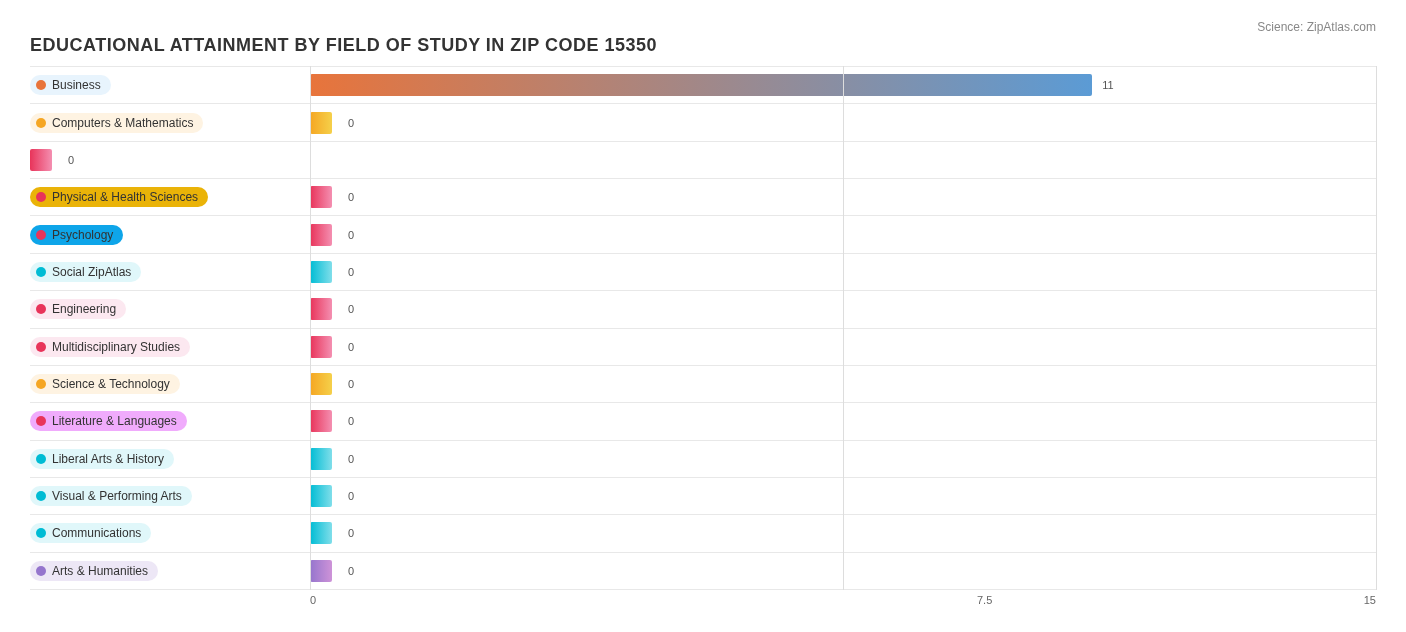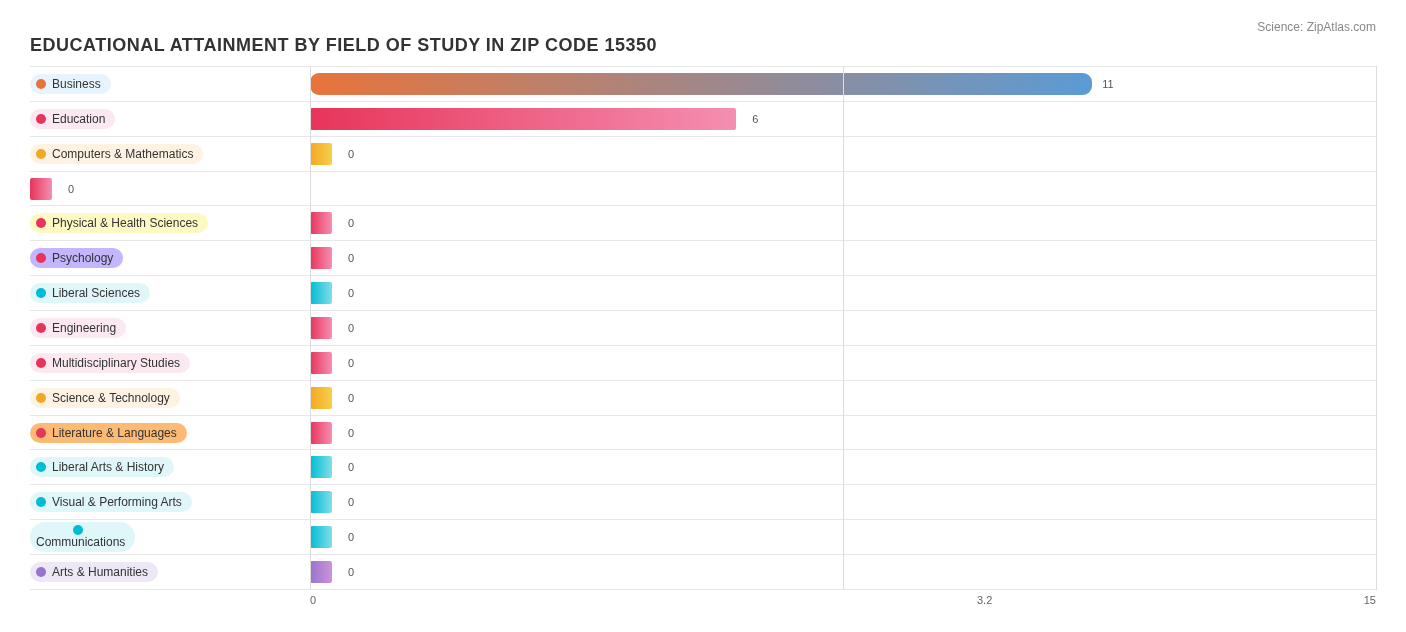--- a/index.html
+++ b/index.html
@@ -124,71 +124,71 @@
       margin-top: 4px;
     }
     .x-axis-label {
       font-size: 11px;
       color: #666;
     }
 
     
     .pill-business { background: #e8f4fd; }
     .dot-business { background: #e8743b; }
-    .bar-business { background: linear-gradient(90deg, #e8743b, #5b9bd5); border-radius: 9px; }
+    .bar-business { background: linear-gradient(90deg, #e8743b, #5b9bd5); }
 
     .pill-education { background: #fce8f0; }
     .dot-education { background: #e8345a; }
     .bar-education { background: linear-gradient(90deg, #e8345a, #f48fb1); }
 
     .pill-computers { background: #fef3e2; }
     .dot-computers { background: #f5a623; }
     .bar-computers { background: linear-gradient(90deg, #f5a623, #f5d04a); }
 
     .pill-bio { background: #fce8f0; }
     .dot-bio { background: #e8345a; }
     .bar-bio { background: linear-gradient(90deg, #e8345a, #f48fb1); }
 
-    .pill-physical { background: #fef9c3; }
+    .pill-physical { background: #eab308; }
     .dot-physical { background: #e8345a; }
     .bar-physical { background: linear-gradient(90deg, #e8345a, #f48fb1); }
 
-    .pill-psychology { background: #c4b5fd; }
+    .pill-psychology { background: #0ea5e9; }
     .dot-psychology { background: #e8345a; }
     .bar-psychology { background: linear-gradient(90deg, #e8345a, #f48fb1); }
 
     .pill-social { background: #e0f7fa; }
     .dot-social { background: #00bcd4; }
     .bar-social { background: linear-gradient(90deg, #00bcd4, #80deea); }
 
     .pill-engineering { background: #fce8f0; }
     .dot-engineering { background: #e8345a; }
     .bar-engineering { background: linear-gradient(90deg, #e8345a, #f48fb1); }
 
     .pill-multi { background: #fce8f0; }
     .dot-multi { background: #e8345a; }
     .bar-multi { background: linear-gradient(90deg, #e8345a, #f48fb1); }
 
     .pill-scitech { background: #fef3e2; }
     .dot-scitech { background: #f5a623; }
     .bar-scitech { background: linear-gradient(90deg, #f5a623, #f5d04a); }
 
-    .pill-literature { background: #fdba74; }
+    .pill-literature { background: #f0abfc; }
     .dot-literature { background: #e8345a; }
     .bar-literature { background: linear-gradient(90deg, #e8345a, #f48fb1); }
 
     .pill-liberalarts { background: #e0f7fa; }
     .dot-liberalarts { background: #00bcd4; }
     .bar-liberalarts { background: linear-gradient(90deg, #00bcd4, #80deea); }
 
     .pill-visual { background: #e0f7fa; }
     .dot-visual { background: #00bcd4; }
     .bar-visual { background: linear-gradient(90deg, #00bcd4, #80deea); }
 
-    .pill-comms { background: #e0f7fa; flex-direction: column; }
+    .pill-comms { background: #e0f7fa; }
     .dot-comms { background: #00bcd4; }
     .bar-comms { background: linear-gradient(90deg, #00bcd4, #80deea); }
 
     .pill-artshumanities { background: #ede7f6; }
     .dot-artshumanities { background: #9575cd; }
     .bar-artshumanities { background: linear-gradient(90deg, #9575cd, #ce93d8); }
   </style>
 </head>
 <body>
 
@@ -206,33 +206,20 @@
             </div>
           </div>
           <div class="bar-graph-area">
             <div class="bar bar-business" style="width: 73.3333%; min-width: 0px;">
               <span class="bar-value">11</span>
             </div>
           </div>
         </div>
         <div class="bar-row">
           <div class="label-area">
-            <div class="label-pill pill-education">
-              <div class="dot dot-education"></div>
-              <span>Education</span>
-            </div>
-          </div>
-          <div class="bar-graph-area">
-            <div class="bar bar-education" style="width: 40%; min-width: 0px;">
-              <span class="bar-value">6</span>
-            </div>
-          </div>
-        </div>
-        <div class="bar-row">
-          <div class="label-area">
             <div class="label-pill pill-computers">
               <div class="dot dot-computers"></div>
               <span>Computers &amp; Mathematics</span>
             </div>
           </div>
           <div class="bar-graph-area">
             <div class="bar bar-computers" style="width: 22px; min-width: 22px;">
               <span class="bar-value">0</span>
             </div>
           </div>
@@ -267,21 +254,21 @@
           <div class="bar-graph-area">
             <div class="bar bar-psychology" style="width: 22px; min-width: 22px;">
               <span class="bar-value">0</span>
             </div>
           </div>
         </div>
         <div class="bar-row">
           <div class="label-area">
             <div class="label-pill pill-social">
               <div class="dot dot-social"></div>
-              <span>Liberal Sciences</span>
+              <span>Social ZipAtlas</span>
             </div>
           </div>
           <div class="bar-graph-area">
             <div class="bar bar-social" style="width: 22px; min-width: 22px;">
               <span class="bar-value">0</span>
             </div>
           </div>
         </div>
         <div class="bar-row">
           <div class="label-area">
@@ -388,17 +375,17 @@
           </div>
         </div>
         <div class="grid-overlay">
           <div class="grid-line" style="left: 0%;"></div>
           <div class="grid-line" style="left: 50%;"></div>
           <div class="grid-line" style="left: 100%;"></div>
         </div>
       </div>
     <div class="x-axis" id="x-axis">
       <span class="x-axis-label" style="flex:0 0 auto; margin-right: auto;">0</span>
-      <span class="x-axis-label" style="flex:0 0 auto; position:absolute; left: calc(280px + 50% - 6px);">3.2</span>
+      <span class="x-axis-label" style="flex:0 0 auto; position:absolute; left: calc(280px + 50% - 6px);">7.5</span>
       <span class="x-axis-label" style="flex:0 0 auto; margin-left: auto;">15</span>
     </div>
   </div>
 </div>
 
 </body></html>

